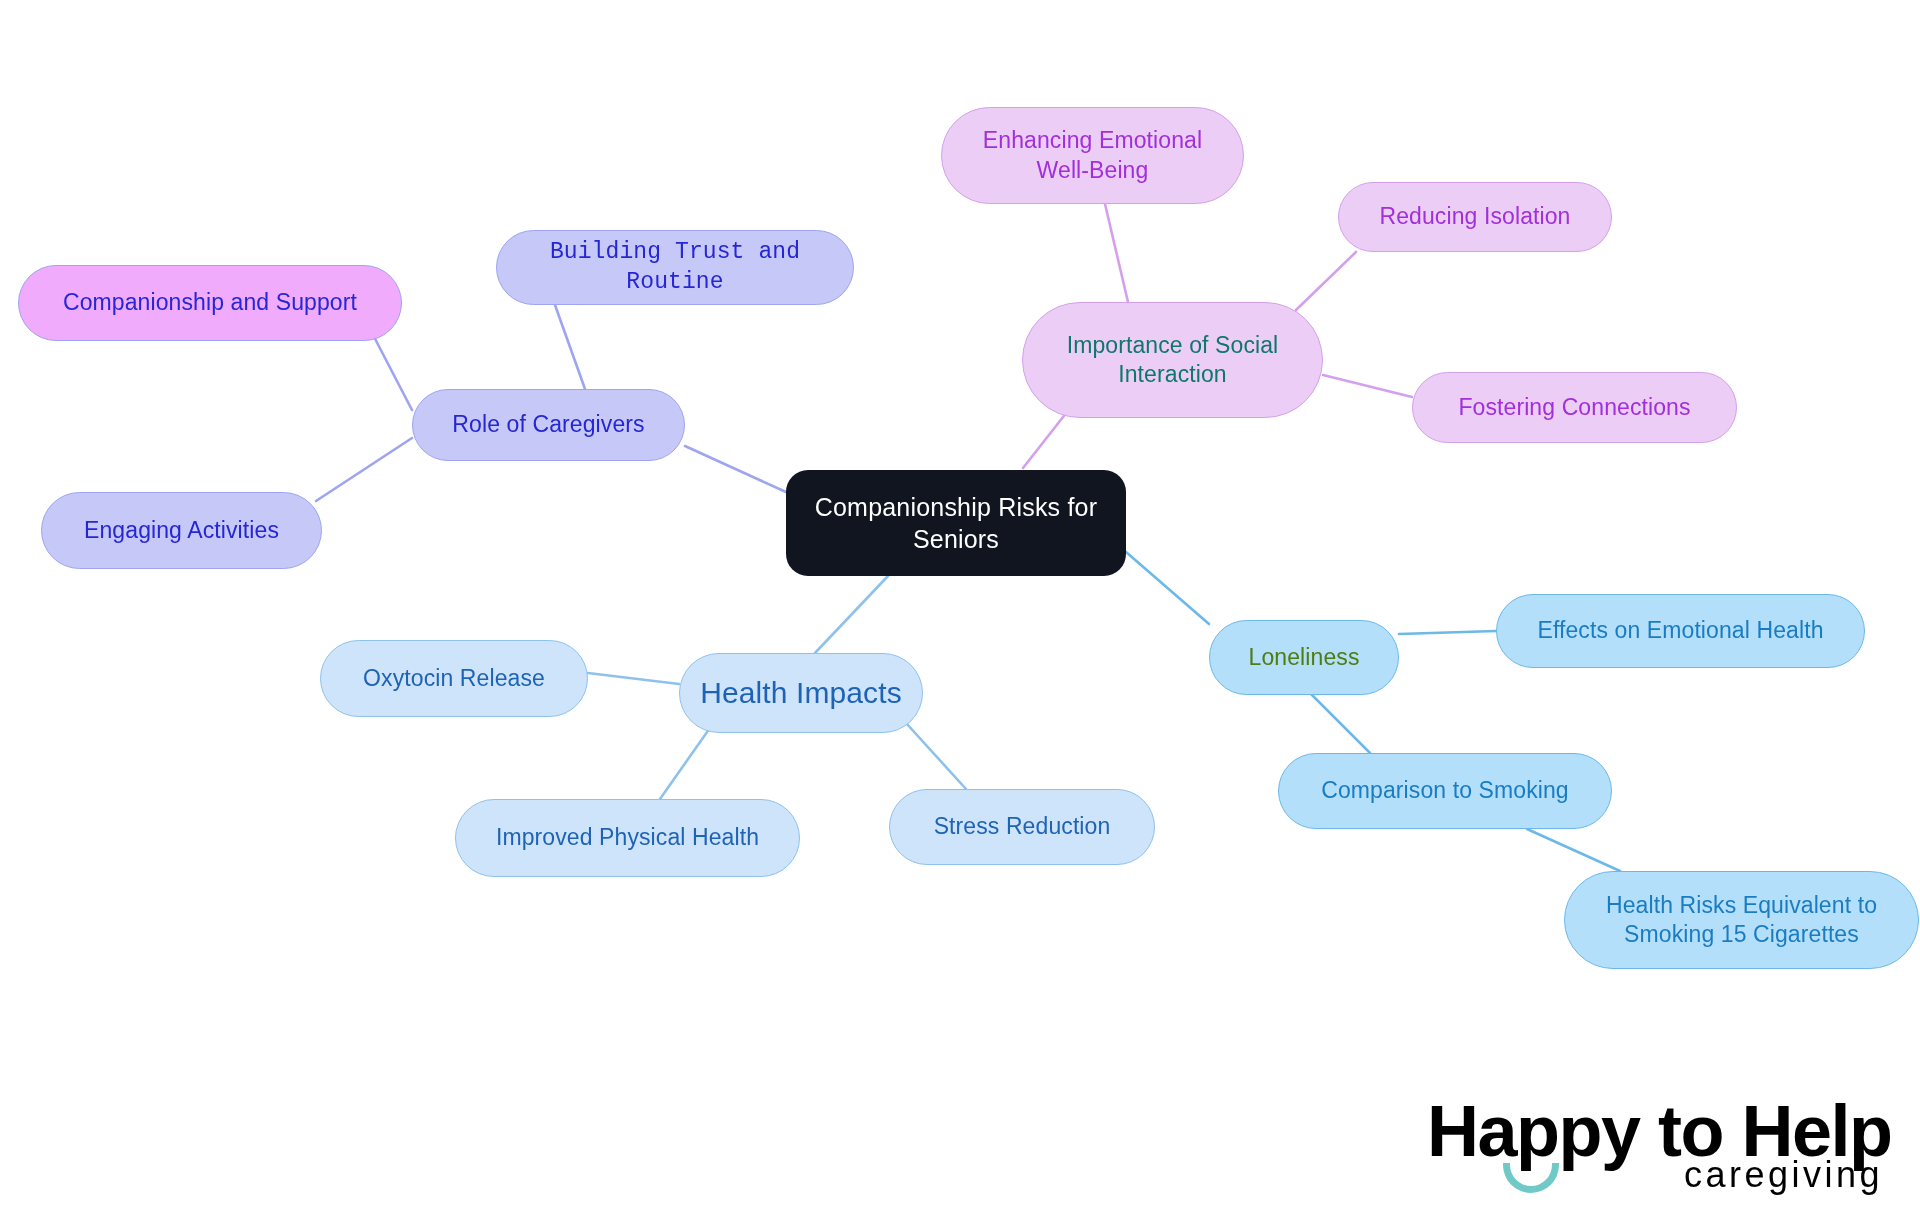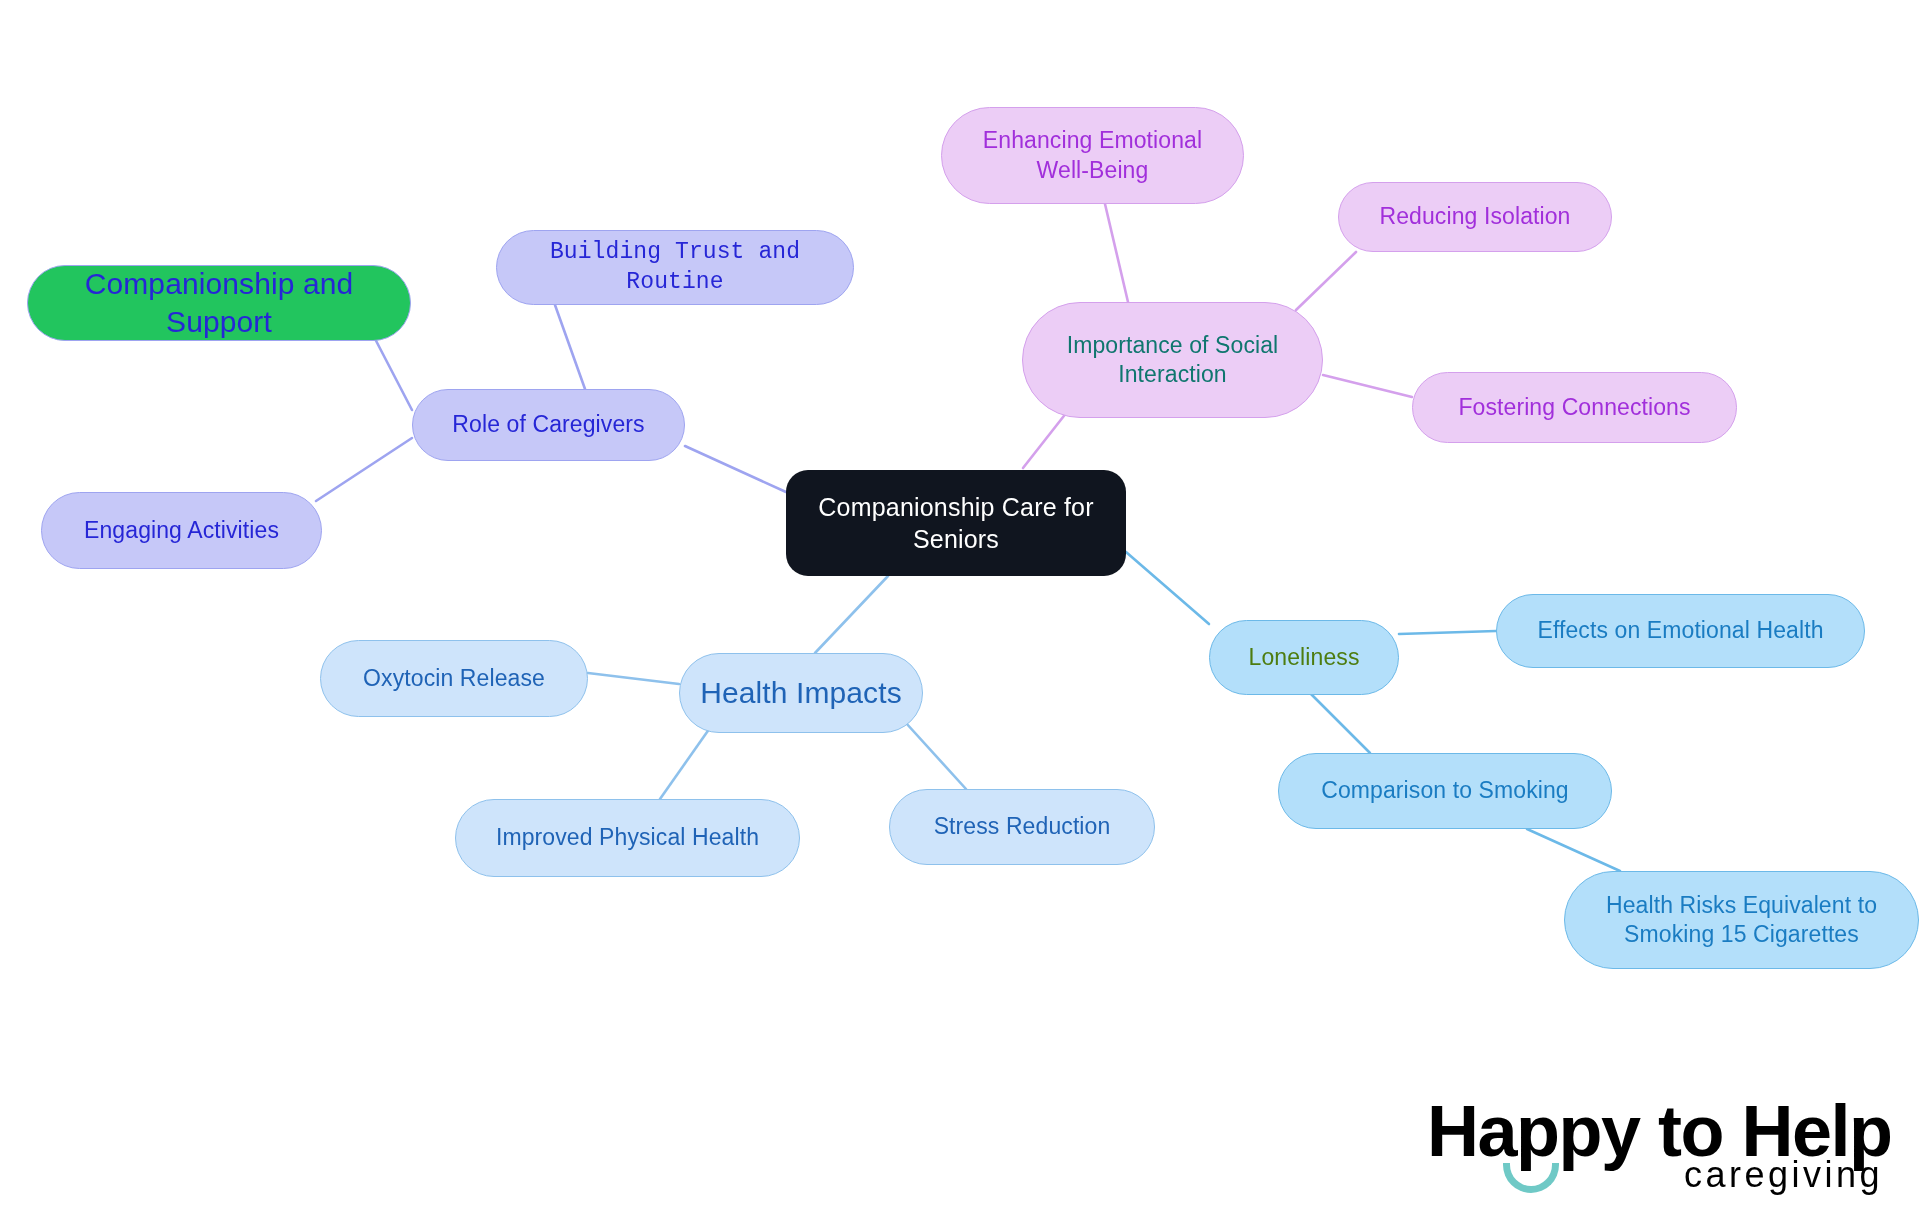--- a/index.html
+++ b/index.html
@@ -101,24 +101,24 @@
       <line x1="1399" y1="634" x2="1496" y2="631" stroke="#6cb9e8" stroke-width="2.6" stroke-linecap="round"></line>
       <line x1="1290" y1="673" x2="1370" y2="753" stroke="#6cb9e8" stroke-width="2.6" stroke-linecap="round"></line>
       <line x1="1527" y1="829" x2="1620" y2="871" stroke="#6cb9e8" stroke-width="2.6" stroke-linecap="round"></line>
       <line x1="888" y1="576" x2="815" y2="653" stroke="#8ec1ec" stroke-width="2.6" stroke-linecap="round"></line>
       <line x1="679" y1="684" x2="588" y2="673" stroke="#8ec1ec" stroke-width="2.6" stroke-linecap="round"></line>
       <line x1="712" y1="725" x2="660" y2="799" stroke="#8ec1ec" stroke-width="2.6" stroke-linecap="round"></line>
       <line x1="906" y1="723" x2="966" y2="789" stroke="#8ec1ec" stroke-width="2.6" stroke-linecap="round"></line>
     </svg>
 
   <div id="nodes">
-      <div class="node root" style="left: 786px; top: 470px; width: 340px; height: 106px; background: rgb(16, 21, 31); border-color: rgb(16, 21, 31); color: rgb(255, 255, 255); font-size: 25px;">Companionship Care for
+      <div class="node root" style="left: 786px; top: 470px; width: 340px; height: 106px; background: rgb(16, 21, 31); border-color: rgb(16, 21, 31); color: rgb(255, 255, 255); font-size: 25px;">Companionship Risks for
 Seniors</div>
       <div class="node" style="left: 412px; top: 389px; width: 273px; height: 72px; background: rgb(198, 200, 248); border-color: rgb(158, 164, 240); color: rgb(38, 38, 214); font-size: 23px; text-align: right;">Role of Caregivers</div>
-      <div class="node" style="left: 27px; top: 265px; width: 384px; height: 76px; background: #22c55e; border-color: rgb(158, 164, 240); color: rgb(38, 38, 214); font-size: 30px;">Companionship and Support</div>
+      <div class="node" style="left: 18px; top: 265px; width: 384px; height: 76px; background: #f0abfc; border-color: rgb(158, 164, 240); color: rgb(38, 38, 214); font-size: 23px;">Companionship and Support</div>
       <div class="node" style="left: 496px; top: 230px; width: 358px; height: 75px; background: rgb(198, 200, 248); border-color: rgb(158, 164, 240); color: rgb(38, 38, 214); font-size: 23px; font-family: Liberation Mono, monospace;">Building Trust and Routine</div>
       <div class="node" style="left: 41px; top: 492px; width: 281px; height: 77px; background: rgb(198, 200, 248); border-color: rgb(158, 164, 240); color: rgb(38, 38, 214); font-size: 23px;">Engaging Activities</div>
       <div class="node" style="left: 1022px; top: 302px; width: 301px; height: 116px; background: rgb(236, 205, 246); border-color: rgb(212, 160, 236); color: #0f766e; font-size: 23px;">Importance of Social
 Interaction</div>
       <div class="node" style="left: 941px; top: 107px; width: 303px; height: 97px; background: rgb(236, 205, 246); border-color: rgb(212, 160, 236); color: rgb(161, 47, 219); font-size: 23px;">Enhancing Emotional
 Well-Being</div>
       <div class="node" style="left: 1338px; top: 182px; width: 274px; height: 70px; background: rgb(236, 205, 246); border-color: rgb(212, 160, 236); color: rgb(161, 47, 219); font-size: 23px;">Reducing Isolation</div>
       <div class="node" style="left: 1412px; top: 372px; width: 325px; height: 71px; background: rgb(236, 205, 246); border-color: rgb(212, 160, 236); color: rgb(161, 47, 219); font-size: 23px;">Fostering Connections</div>
       <div class="node" style="left: 1209px; top: 620px; width: 190px; height: 75px; background: rgb(179, 223, 250); border-color: rgb(108, 185, 232); color: #4d7c0f; font-size: 23px;">Loneliness</div>
       <div class="node" style="left: 1496px; top: 594px; width: 369px; height: 74px; background: rgb(179, 223, 250); border-color: rgb(108, 185, 232); color: rgb(26, 124, 194); font-size: 23px;">Effects on Emotional Health</div>

